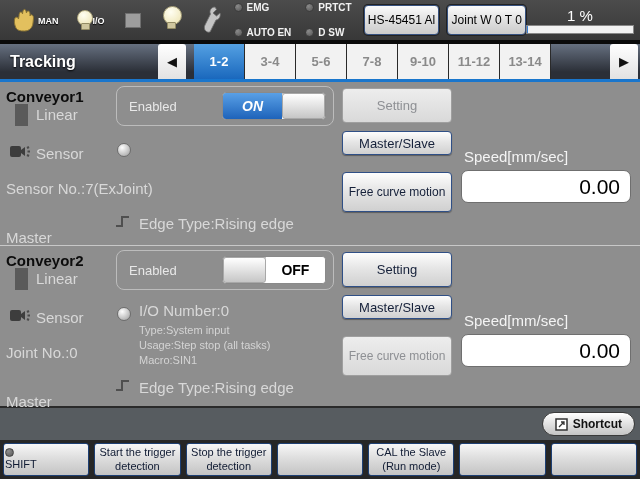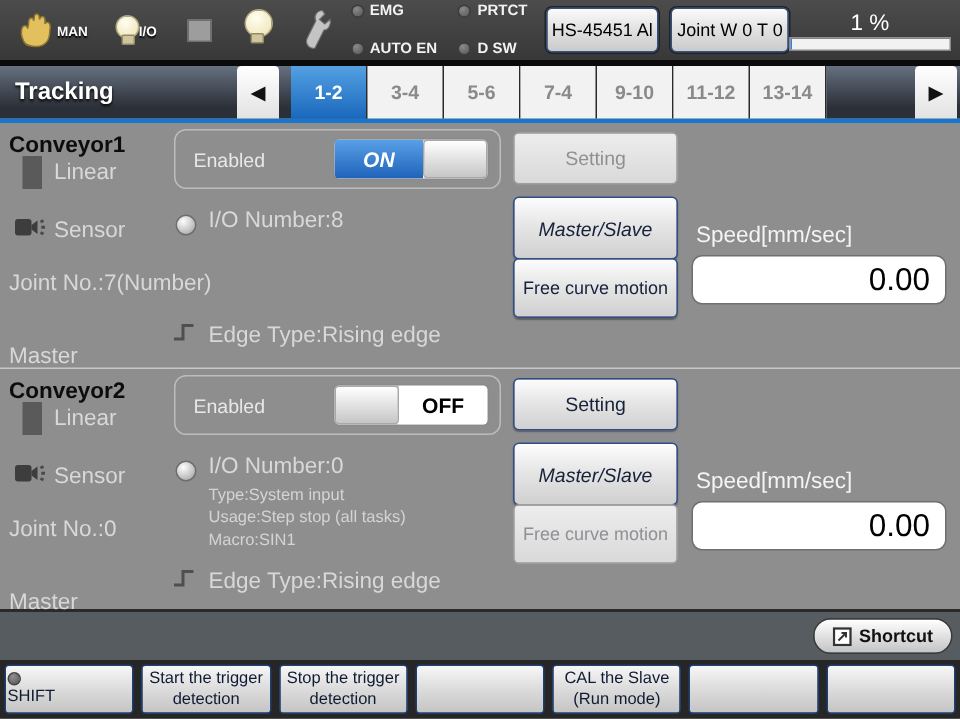--- a/index.html
+++ b/index.html
@@ -57,21 +57,21 @@
   .toggle.off .t-knob { order:1; }
   .toggle.off .t-label { order:2; background:#fff; color:#000; }
   .radio { position:absolute; left:117px; top:61px; width:14px; height:14px; border-radius:50%; border:1px solid #6d6d6d; background:radial-gradient(circle at 35% 30%, #fdfdfd, #9c9c9c); }
   .io-number { left:139px; top:56px; }
   .io-lines { left:139px; top:77px; }
   .edge-icon { position:absolute; left:114px; top:132px; }
   .lbl-edge { left:139px; top:133px; }
   .btn { position:absolute; left:342px; width:110px; background:linear-gradient(#fdfdfd,#e6e6e6 45%,#d0d0d0); border:1px solid #2f4f86; border-radius:4px; color:#16213a; font-size:13px; font-family:"Liberation Sans",sans-serif; box-shadow:0 1px 1px rgba(0,0,0,.35); }
   .btn.disabled { border-color:#9f9f9f; color:#8e9094; background:linear-gradient(#ededed,#d9d9d9); box-shadow:none; }
   .btn-setting { top:6px; height:35px; }
-  .btn-ms { top:49px; height:42px;font-style:italic; }
+  .btn-ms { top:49px; height:24px; }
   .btn-fc { top:90px; height:40px; font-size:12px; line-height:1.2; }
   .lbl-speed { position:absolute; left:464px; top:66px; font-size:15px; color:#f4f4f4; }
   .speed-box { position:absolute; left:461px; top:88px; width:170px; height:33px; background:#fff; border:1px solid #6f6f6f; border-radius:7px; display:flex; align-items:center; justify-content:flex-end; padding-right:10px; font-size:21px; color:#000; }
 
   
   .strip { height:32px; background:#575c60; display:flex; align-items:center; justify-content:flex-end; padding-right:5px; }
   .shortcut-btn { height:24px; border-radius:12px; padding:0 12px; background:linear-gradient(#ffffff,#c4c4c4); border:1px solid #3a3a3a; display:flex; align-items:center; gap:5px; font-size:12px; font-weight:bold; color:#111; font-family:"Liberation Sans",sans-serif; }
 
   
   .fkeys { height:39px; background:#262626; display:flex; gap:5px; padding:3px 3px 3px 3px; }
@@ -133,21 +133,21 @@
     </div>
   </div>
 
   <div class="navwrap">
     <div class="navbar">
       <div class="nav-title">Tracking</div>
       <button class="arrow-btn arrow-left"><span>◀</span></button>
       <button class="tab selected">1-2</button>
       <button class="tab">3-4</button>
       <button class="tab">5-6</button>
-      <button class="tab">7-4</button>
+      <button class="tab">7-8</button>
       <button class="tab">9-10</button>
       <button class="tab">11-12</button>
       <button class="tab">13-14</button>
       <button class="arrow-btn arrow-right"><span>▶</span></button>
     </div>
     <div class="blue-line"></div>
   </div>
 
   <div class="main">
 
@@ -169,22 +169,21 @@
           <path d="M12 8 L16 5 V14 L12 11 Z" fill="#3d3d3d"></path>
           <g stroke="#4a4a4a" stroke-width="2">
             <line x1="18" y1="6" x2="20" y2="5"></line>
             <line x1="18.5" y1="9.5" x2="21" y2="9.5"></line>
             <line x1="18" y1="13" x2="20" y2="14"></line>
           </g>
         </svg>
       </span>
       <div class="lbl lbl-sensor">Sensor</div>
       <span class="radio"></span>
-      <div class="lbl io-number">I/O Number:8</div>
-      <div class="lbl lbl-joint">Joint No.:7(Number)</div>
+      <div class="lbl lbl-joint">Sensor No.:7(ExJoint)</div>
       <button class="btn btn-ms">Master/Slave</button>
       <button class="btn btn-fc">Free curve motion</button>
       <div class="lbl-speed">Speed[mm/sec]</div>
       <div class="speed-box">0.00</div>
       <div class="lbl lbl-master">Master</div>
       <span class="edge-icon">
         <svg width="17" height="15">
             <path d="M2 12 H8 V3 H15" stroke="#4f4f4f" stroke-width="2" fill="none"></path>
           </svg>
       </span>

